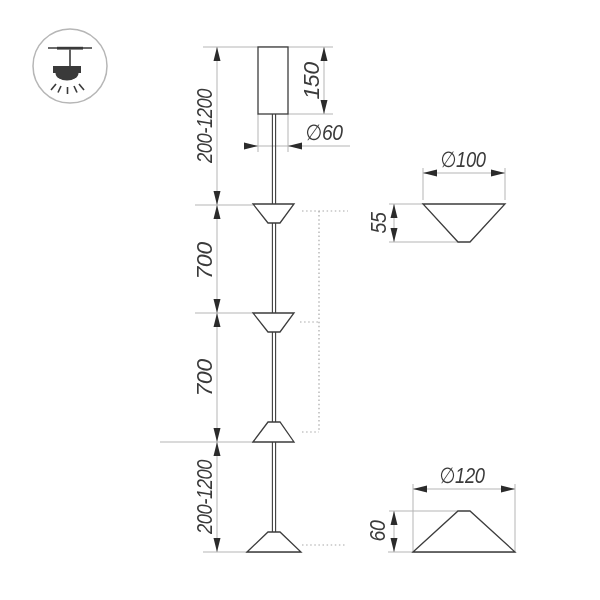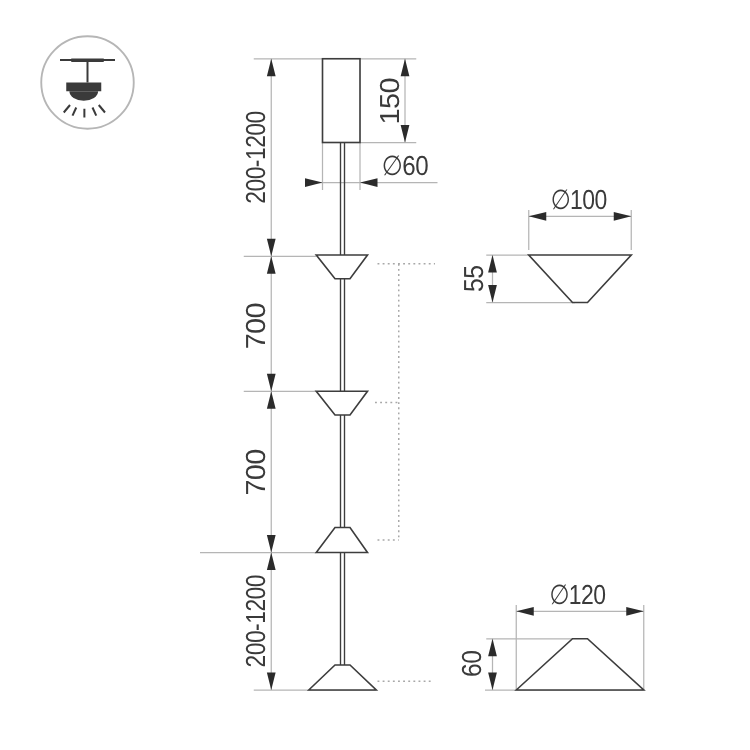--- a/index.html
+++ b/index.html
@@ -7,20 +7,21 @@
     padding: 0;
     background: #ffffff;
   }
   .stage {
     position: relative;
     width: 600px;
     height: 600px;
     background: #ffffff;
     font-family: "Liberation Sans", "DejaVu Sans", sans-serif;
     overflow: hidden;
+    font-style: italic;
   }
   svg { display: block; }
 
   
   .dimline   { stroke: #b5b5b5; stroke-width: 1; fill: none; }
   .dotline   { stroke: #a8a8a8; stroke-width: 1.2; fill: none; stroke-dasharray: 1.5 2.6; }
   .outline   { stroke: #3d3d3d; stroke-width: 1.3; fill: #ffffff; }
   .rodline   { stroke: #3d3d3d; stroke-width: 1.1; fill: none; }
   .arrow     { fill: #2b2b2b; stroke: none; }
   .dimtext   { fill: #3a3a3a; font-size: 22px; letter-spacing: -0.5px; }

